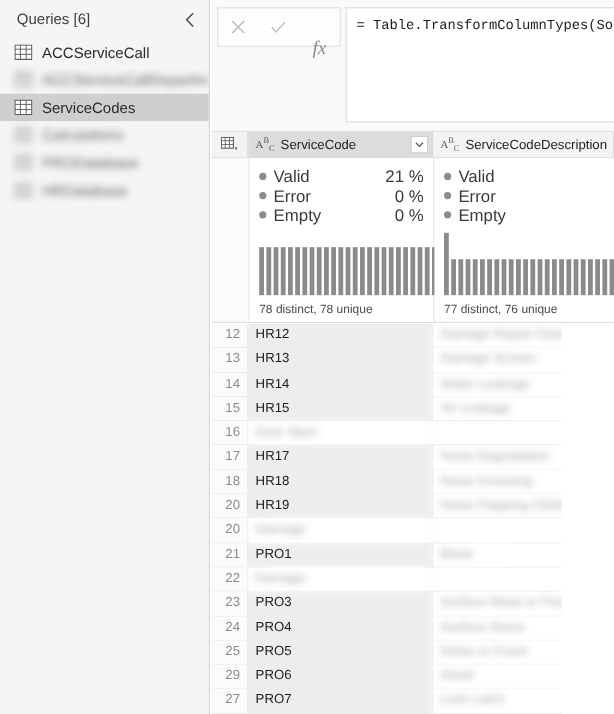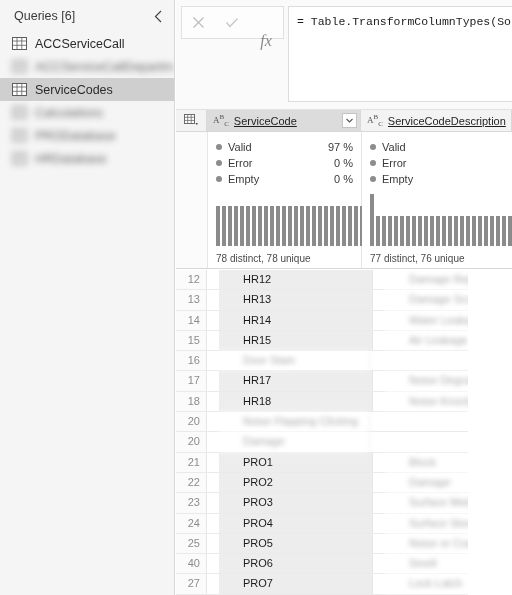--- a/index.html
+++ b/index.html
@@ -193,21 +193,20 @@
     white-space: nowrap;
     font-family: "Liberation Serif", serif;
   }
   .abc-icon sup { font-size: 7px; }
   .abc-icon sub { font-size: 7px; }
   .col-name {
     font-size: 11px;
     color: #1f1f1f;
     white-space: nowrap;
     overflow: hidden;
-    text-decoration: underline;
   }
   .col-dropdown {
     position: absolute;
     right: 3px; top: 3px;
     width: 15px; height: 15px;
     background: #ffffff;
     border: 1px solid #c4c4c4;
     display: flex;
     align-items: center;
     justify-content: center;
@@ -236,21 +235,21 @@
     padding: 7px 8px 0 8px;
     position: relative;
     background: #ffffff;
   }
   .profile-cell.w1 { width: 154px; }
   .profile-cell.w2 { width: 151px; }
   .quality-row {
     display: flex;
     align-items: center;
     height: 16px;
-    font-size: 11px;
+    font-size: 14px;
     color: #3a3a3a;
   }
   .q-dot {
     width: 6px; height: 6px;
     border-radius: 50%;
     background: #8c8c8c;
     margin-right: 6px;
     flex: 0 0 auto;
   }
   .q-name { flex: 1; white-space: nowrap; }
@@ -303,30 +302,29 @@
     font-size: 11px;
     color: #8c8c8c;
     background: #fbfbfb;
     border-right: 1px solid #e6e6e6;
     height: 100%;
     line-height: 19px;
   }
   .cell {
     flex: 0 0 auto;
     box-sizing: border-box;
-    padding-left: 24px;
+    padding-left: 6px;
     height: 100%;
     line-height: 19px;
     font-size: 11px;
     color: #1c1c1c;
     border-right: 1px solid #e6e6e6;
     white-space: nowrap;
     overflow: hidden;
     background: #ededed;
-    margin-left: 12px;
   }
   .cell.w1 { width: 154px; }
   .cell.w2 { width: 151px; background: #ffffff; }
   .cell.blurred {
     filter: blur(2.9px);
     color: #9a9a9a;
     opacity: .85;
   }
 </style>
 </head>
@@ -439,21 +437,21 @@
         </div>
     </div>
 
     <div id="profile-band">
       <div class="profile-gutter"></div>
       <div id="profile-cells" style="display:flex;">
           <div class="profile-cell w1">
             <div class="quality-row">
               <span class="q-dot"></span>
               <span class="q-name">Valid</span>
-              <span class="q-pct">97 %</span>
+              <span class="q-pct">21 %</span>
             </div>
             <div class="quality-row">
               <span class="q-dot"></span>
               <span class="q-name">Error</span>
               <span class="q-pct">0 %</span>
             </div>
             <div class="quality-row">
               <span class="q-dot"></span>
               <span class="q-name">Empty</span>
               <span class="q-pct">0 %</span>
@@ -564,53 +562,53 @@
           <span class="cell w1">HR17</span>
           <span class="cell w2 blurred">Noise Degradation</span>
         </div>
         <div class="data-row">
           <span class="row-num">18</span>
           <span class="cell w1">HR18</span>
           <span class="cell w2 blurred">Noise Knocking</span>
         </div>
         <div class="data-row">
           <span class="row-num">20</span>
+          <span class="cell w1">HR19</span>
           <span class="cell w2 blurred">Noise Flapping Clicking</span>
         </div>
         <div class="data-row">
           <span class="row-num">20</span>
           <span class="cell w2 blurred">Damage</span>
         </div>
         <div class="data-row">
           <span class="row-num">21</span>
           <span class="cell w1">PRO1</span>
           <span class="cell w2 blurred">Block</span>
         </div>
         <div class="data-row">
           <span class="row-num">22</span>
-          <span class="cell w1">PRO2</span>
           <span class="cell w2 blurred">Damage</span>
         </div>
         <div class="data-row">
           <span class="row-num">23</span>
           <span class="cell w1">PRO3</span>
           <span class="cell w2 blurred">Surface Metal or Floor Cover</span>
         </div>
         <div class="data-row">
           <span class="row-num">24</span>
           <span class="cell w1">PRO4</span>
           <span class="cell w2 blurred">Surface Stone</span>
         </div>
         <div class="data-row">
           <span class="row-num">25</span>
           <span class="cell w1">PRO5</span>
           <span class="cell w2 blurred">Noise or Crack</span>
         </div>
         <div class="data-row">
-          <span class="row-num">40</span>
+          <span class="row-num">29</span>
           <span class="cell w1">PRO6</span>
           <span class="cell w2 blurred">Smell</span>
         </div>
         <div class="data-row">
           <span class="row-num">27</span>
           <span class="cell w1">PRO7</span>
           <span class="cell w2 blurred">Lock Latch</span>
         </div>
       </div>
   </div>

